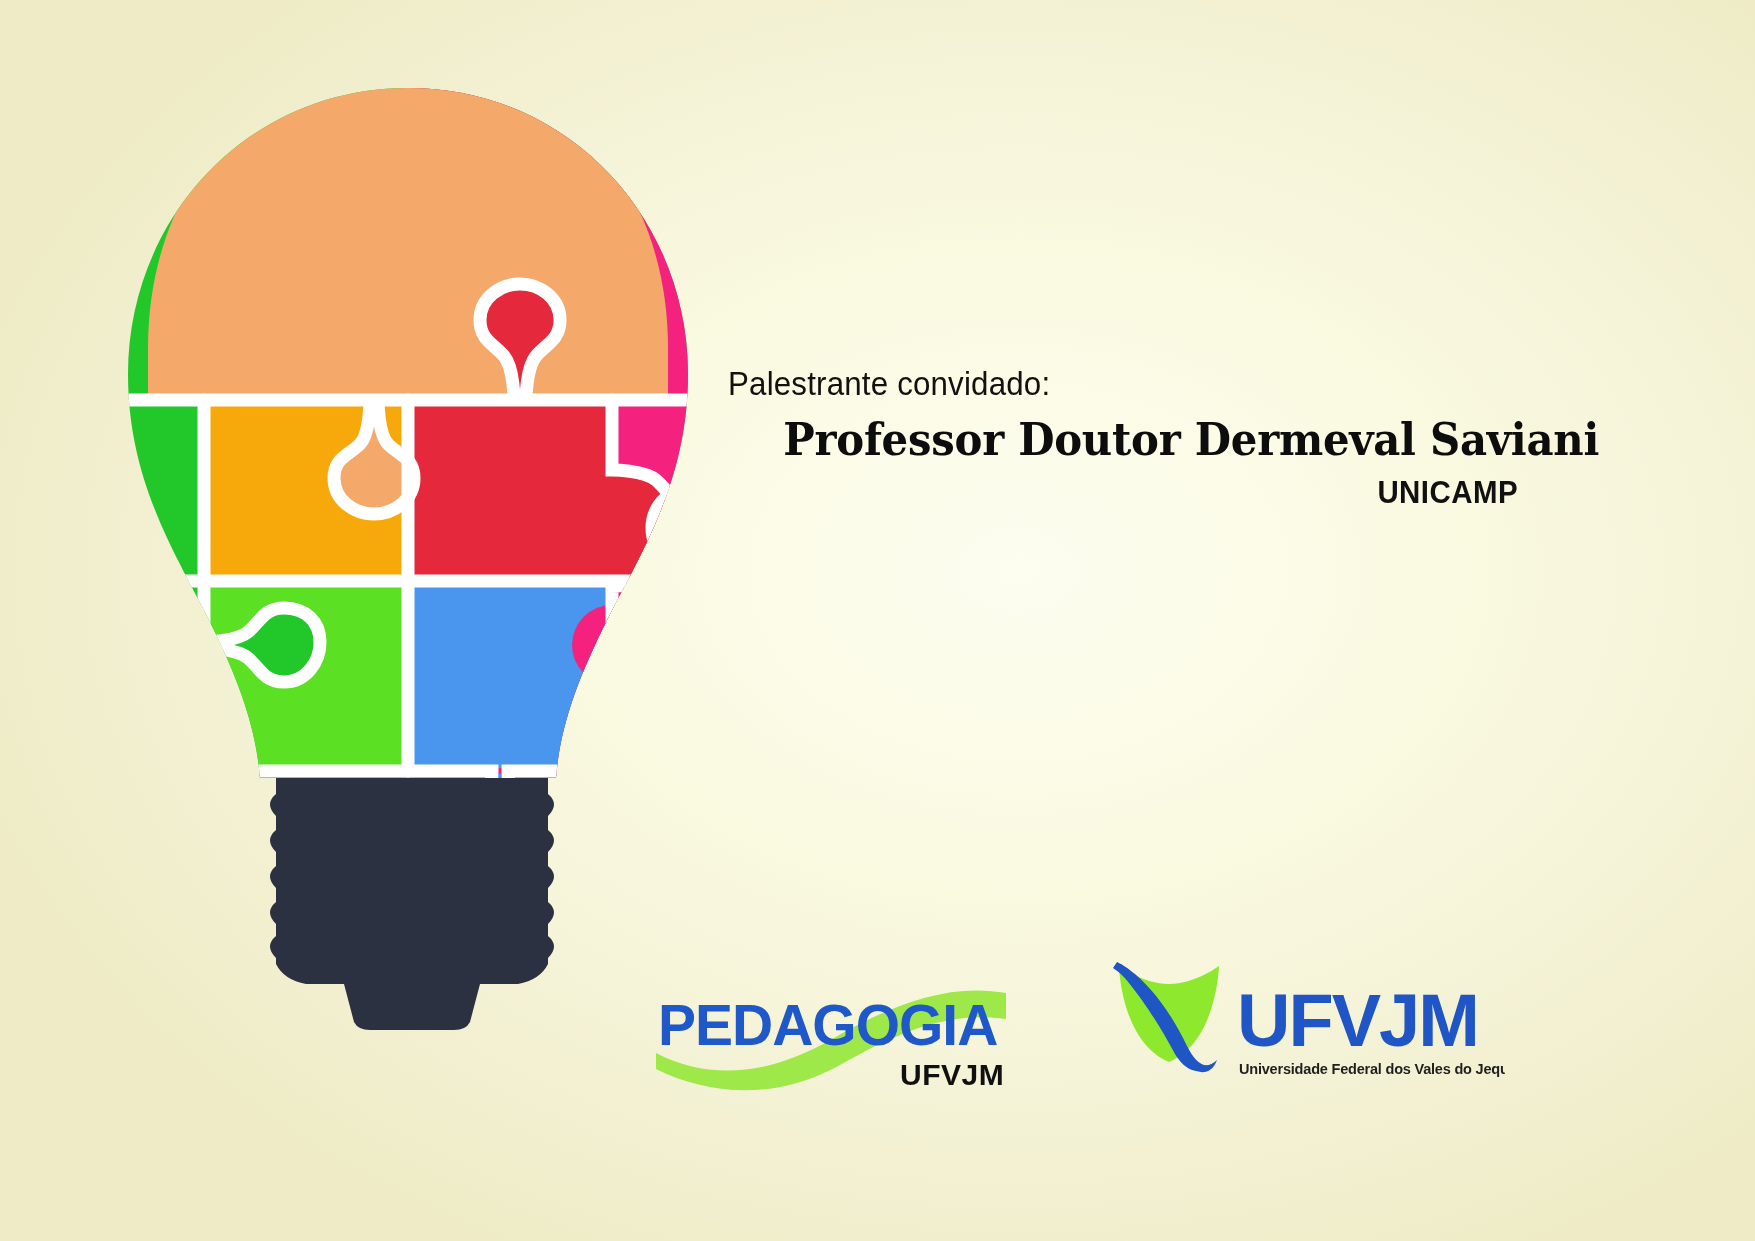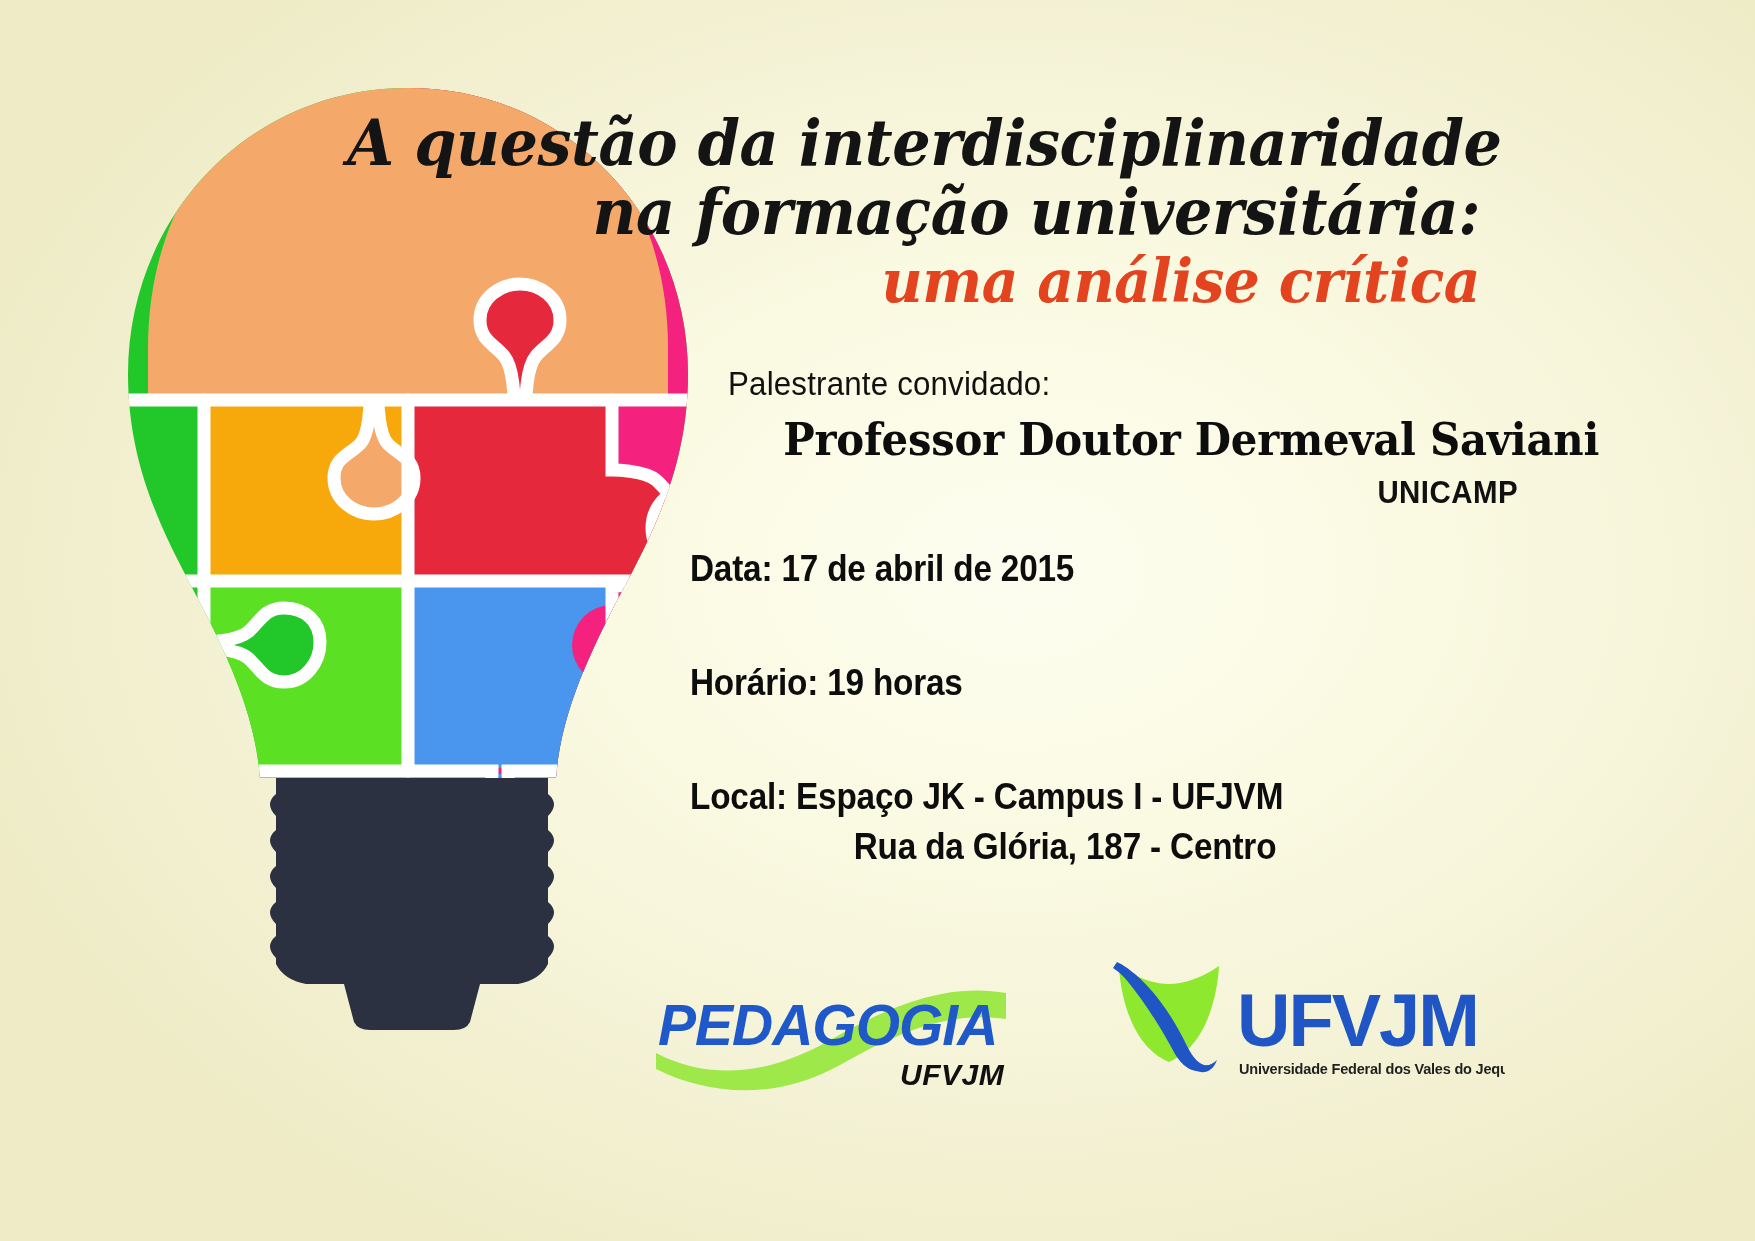--- a/index.html
+++ b/index.html
@@ -125,21 +125,21 @@
     margin-top: 8px;
     text-align: center;
     transform: scaleX(0.9);
     transform-origin: center center;
     white-space: nowrap;
     width: 750px;
   }
 
   
   #logos { position: absolute; left: 650px; top: 955px; width: 880px; height: 160px; }
-  #logo-pedagogia { position: absolute; left: 0; top: 0; width: 360px; height: 140px; font-style: italic; }
+  #logo-pedagogia { position: absolute; left: 0; top: 0; width: 360px; height: 140px; }
   #logo-ufvjm     { position: absolute; left: 455px; top: -5px; width: 400px; height: 150px; }
   #logo-pedagogia svg, #logo-ufvjm svg { display:block; width:100%; height:100%; }
 </style>
 </head>
 <body>
 
 <div id="poster">
 
   <div id="bulb-illustration">
     <svg viewBox="0 0 600 960" xmlns="http://www.w3.org/2000/svg">
@@ -326,38 +326,27 @@
                  L 168 846 Q 156 834 168 824
                  L 168 810 Q 156 798 168 788
                  L 168 774 Q 156 762 168 752
                  L 168 738 Q 156 726 168 716 Z" fill="#2b3140"></path>
 
         <path d="M236 906 L 372 906 L 362 944 Q 358 952 346 952 L 262 952 Q 250 952 246 944 Z" fill="#2b3140"></path>
       </g>
     </svg>
   </div>
 
-  <div id="title-block">
-    <span class="title-line l1">A questão da interdisciplinaridade</span>
-    <span class="title-line l2">na formação universitária:</span>
-    <span class="title-line accent">uma análise crítica</span>
-  </div>
 
   <div id="speaker-block">
     <span id="speaker-label">Palestrante convidado:</span>
     <span id="speaker-name">Professor Doutor Dermeval Saviani</span>
     <span id="speaker-affiliation">UNICAMP</span>
   </div>
 
-  <div id="details-block">
-    <div class="detail-row" id="detail-date">Data: 17 de abril de 2015</div>
-    <div class="detail-row" id="detail-time">Horário: 19 horas</div>
-    <div class="detail-row" id="detail-place">Local: Espaço JK - Campus I - UFJVM</div>
-    <div id="detail-place-2">Rua da Glória, 187 - Centro</div>
-  </div>
 
   <div id="logos">
 
     <div id="logo-pedagogia">
       <svg viewBox="0 0 360 140" xmlns="http://www.w3.org/2000/svg">
 
         <path d="M6 98 C 60 126 120 120 182 84 C 244 48 300 28 356 38
                  L 356 64 C 300 56 250 76 190 110 C 126 146 58 140 6 114 Z" fill="#9ee84a"></path>
         <text x="8" y="90" font-family="'Liberation Sans', sans-serif" font-size="57" font-weight="bold" fill="#1f58c8" letter-spacing="-1">PEDAGOGIA</text>
         <text x="250" y="130" font-family="'Liberation Sans', sans-serif" font-size="30" font-weight="bold" fill="#101010" letter-spacing="0.5">UFVJM</text>

